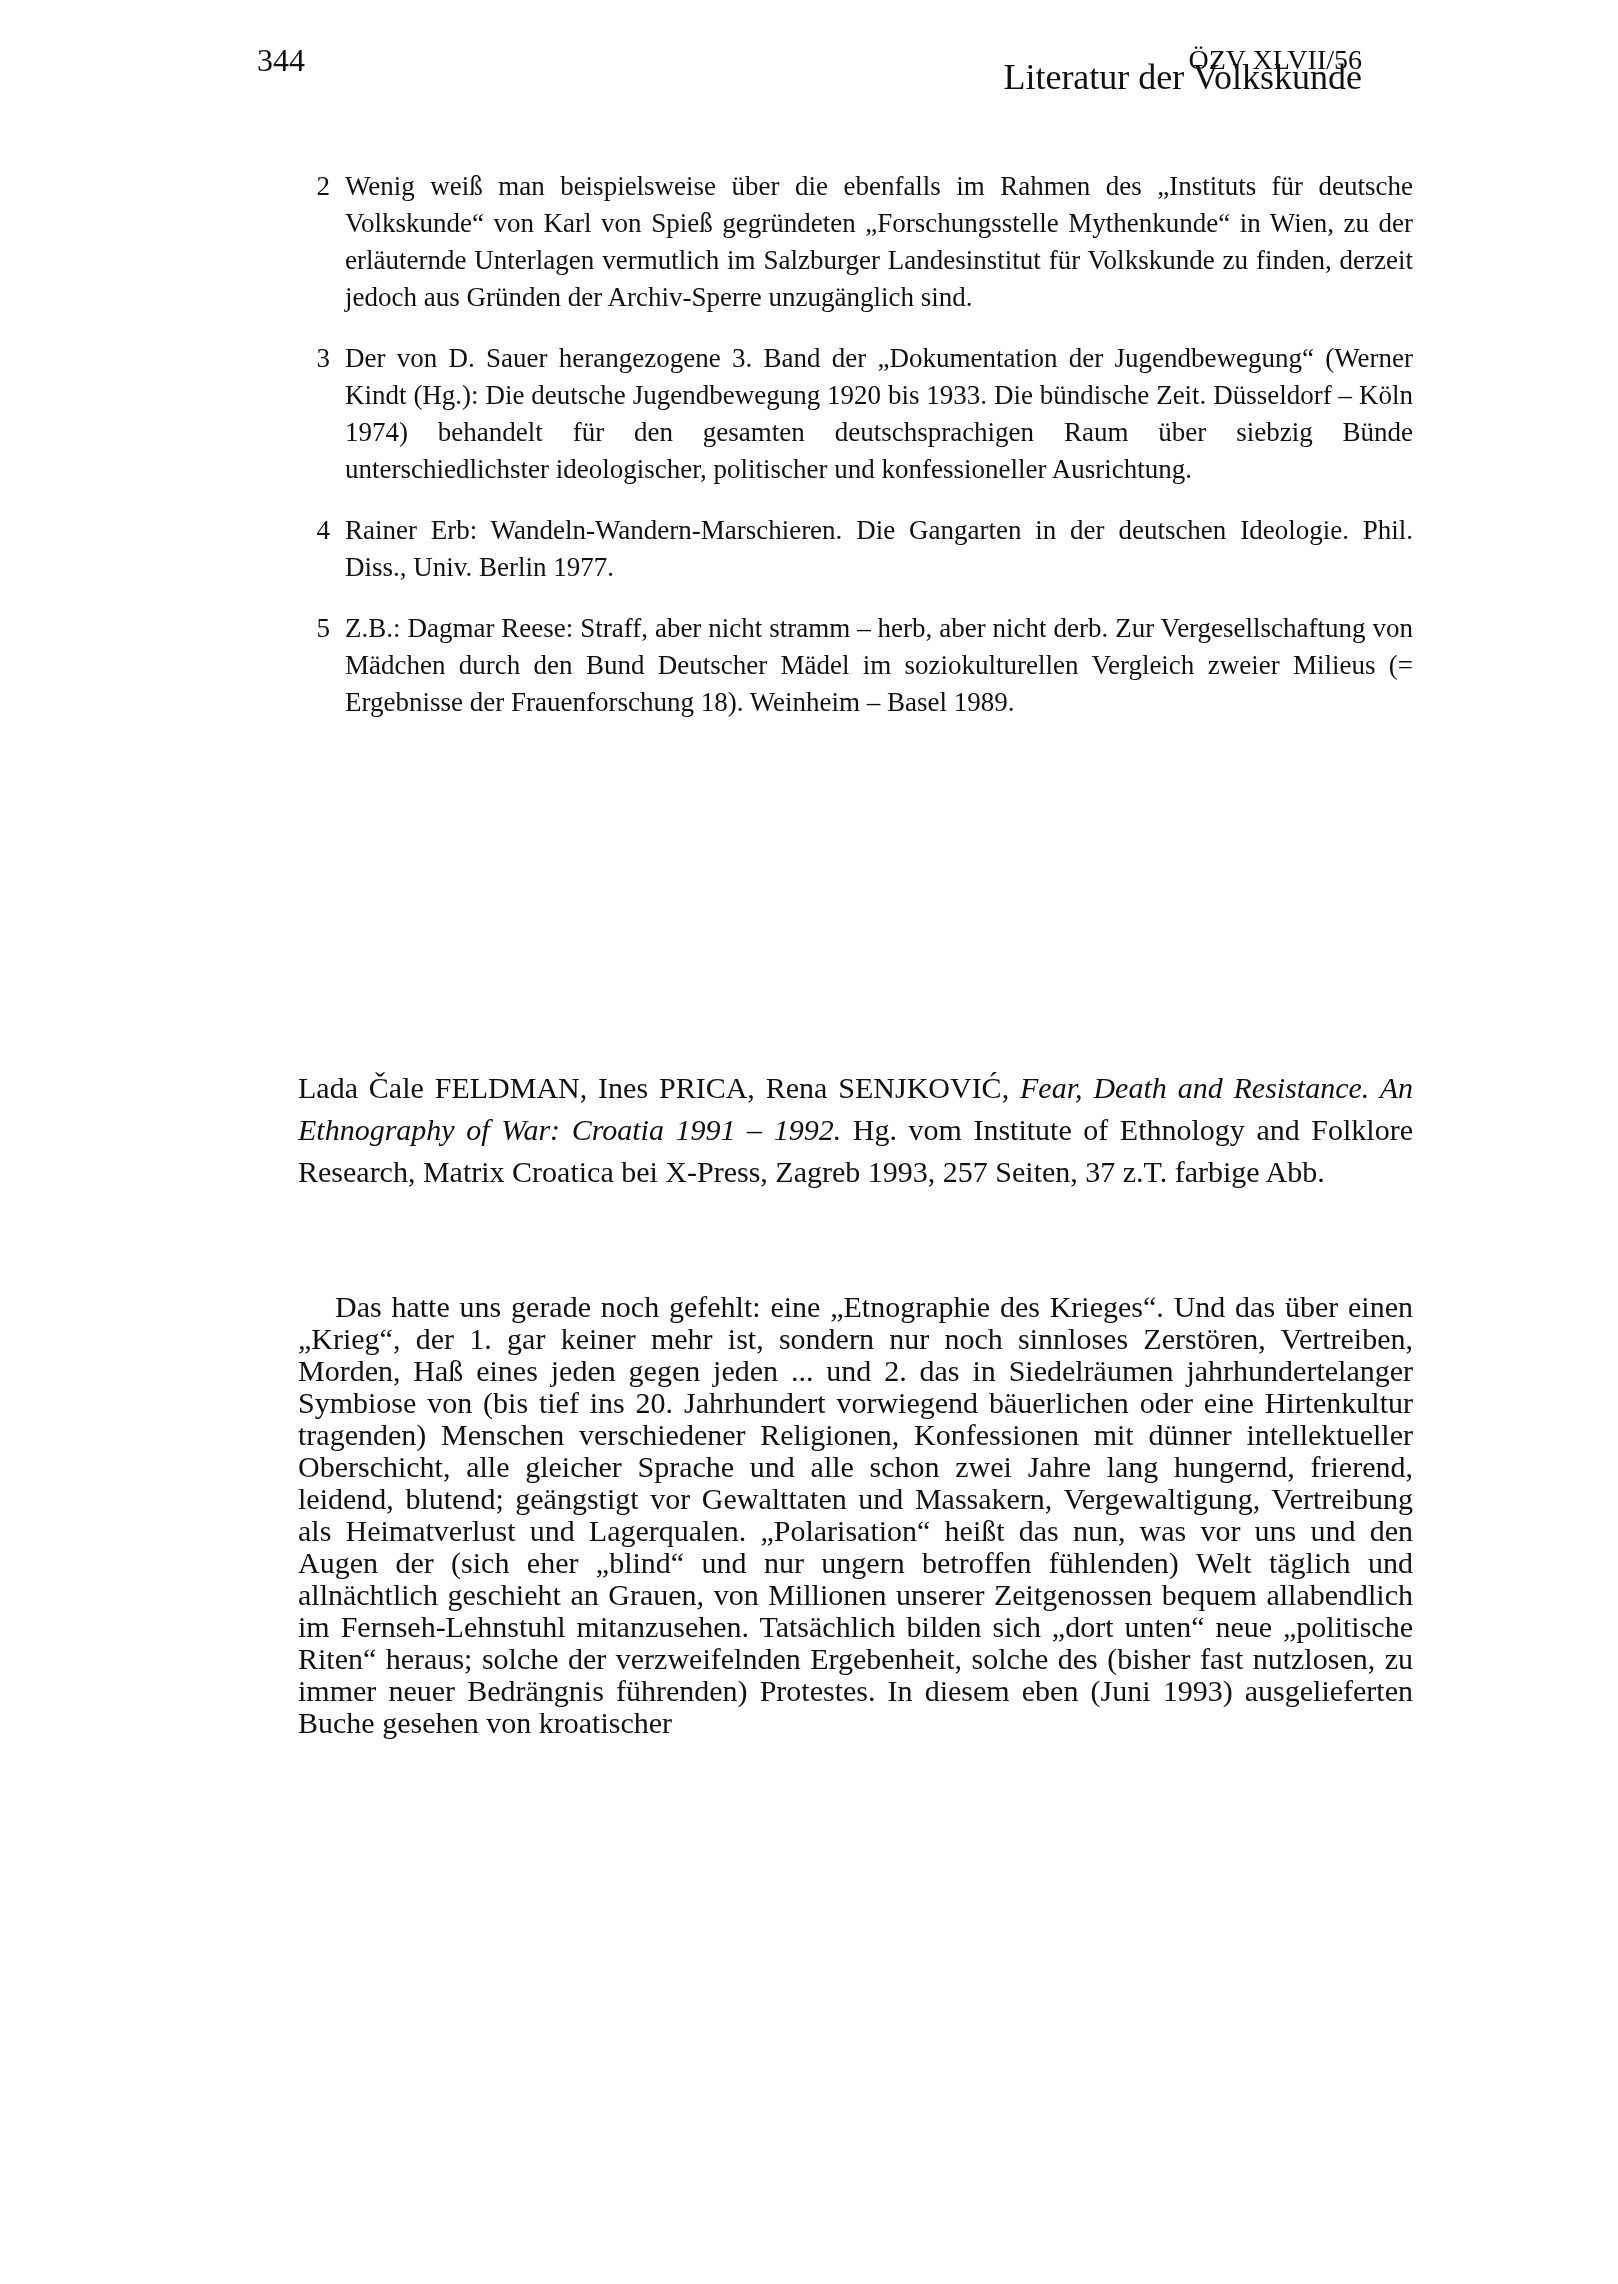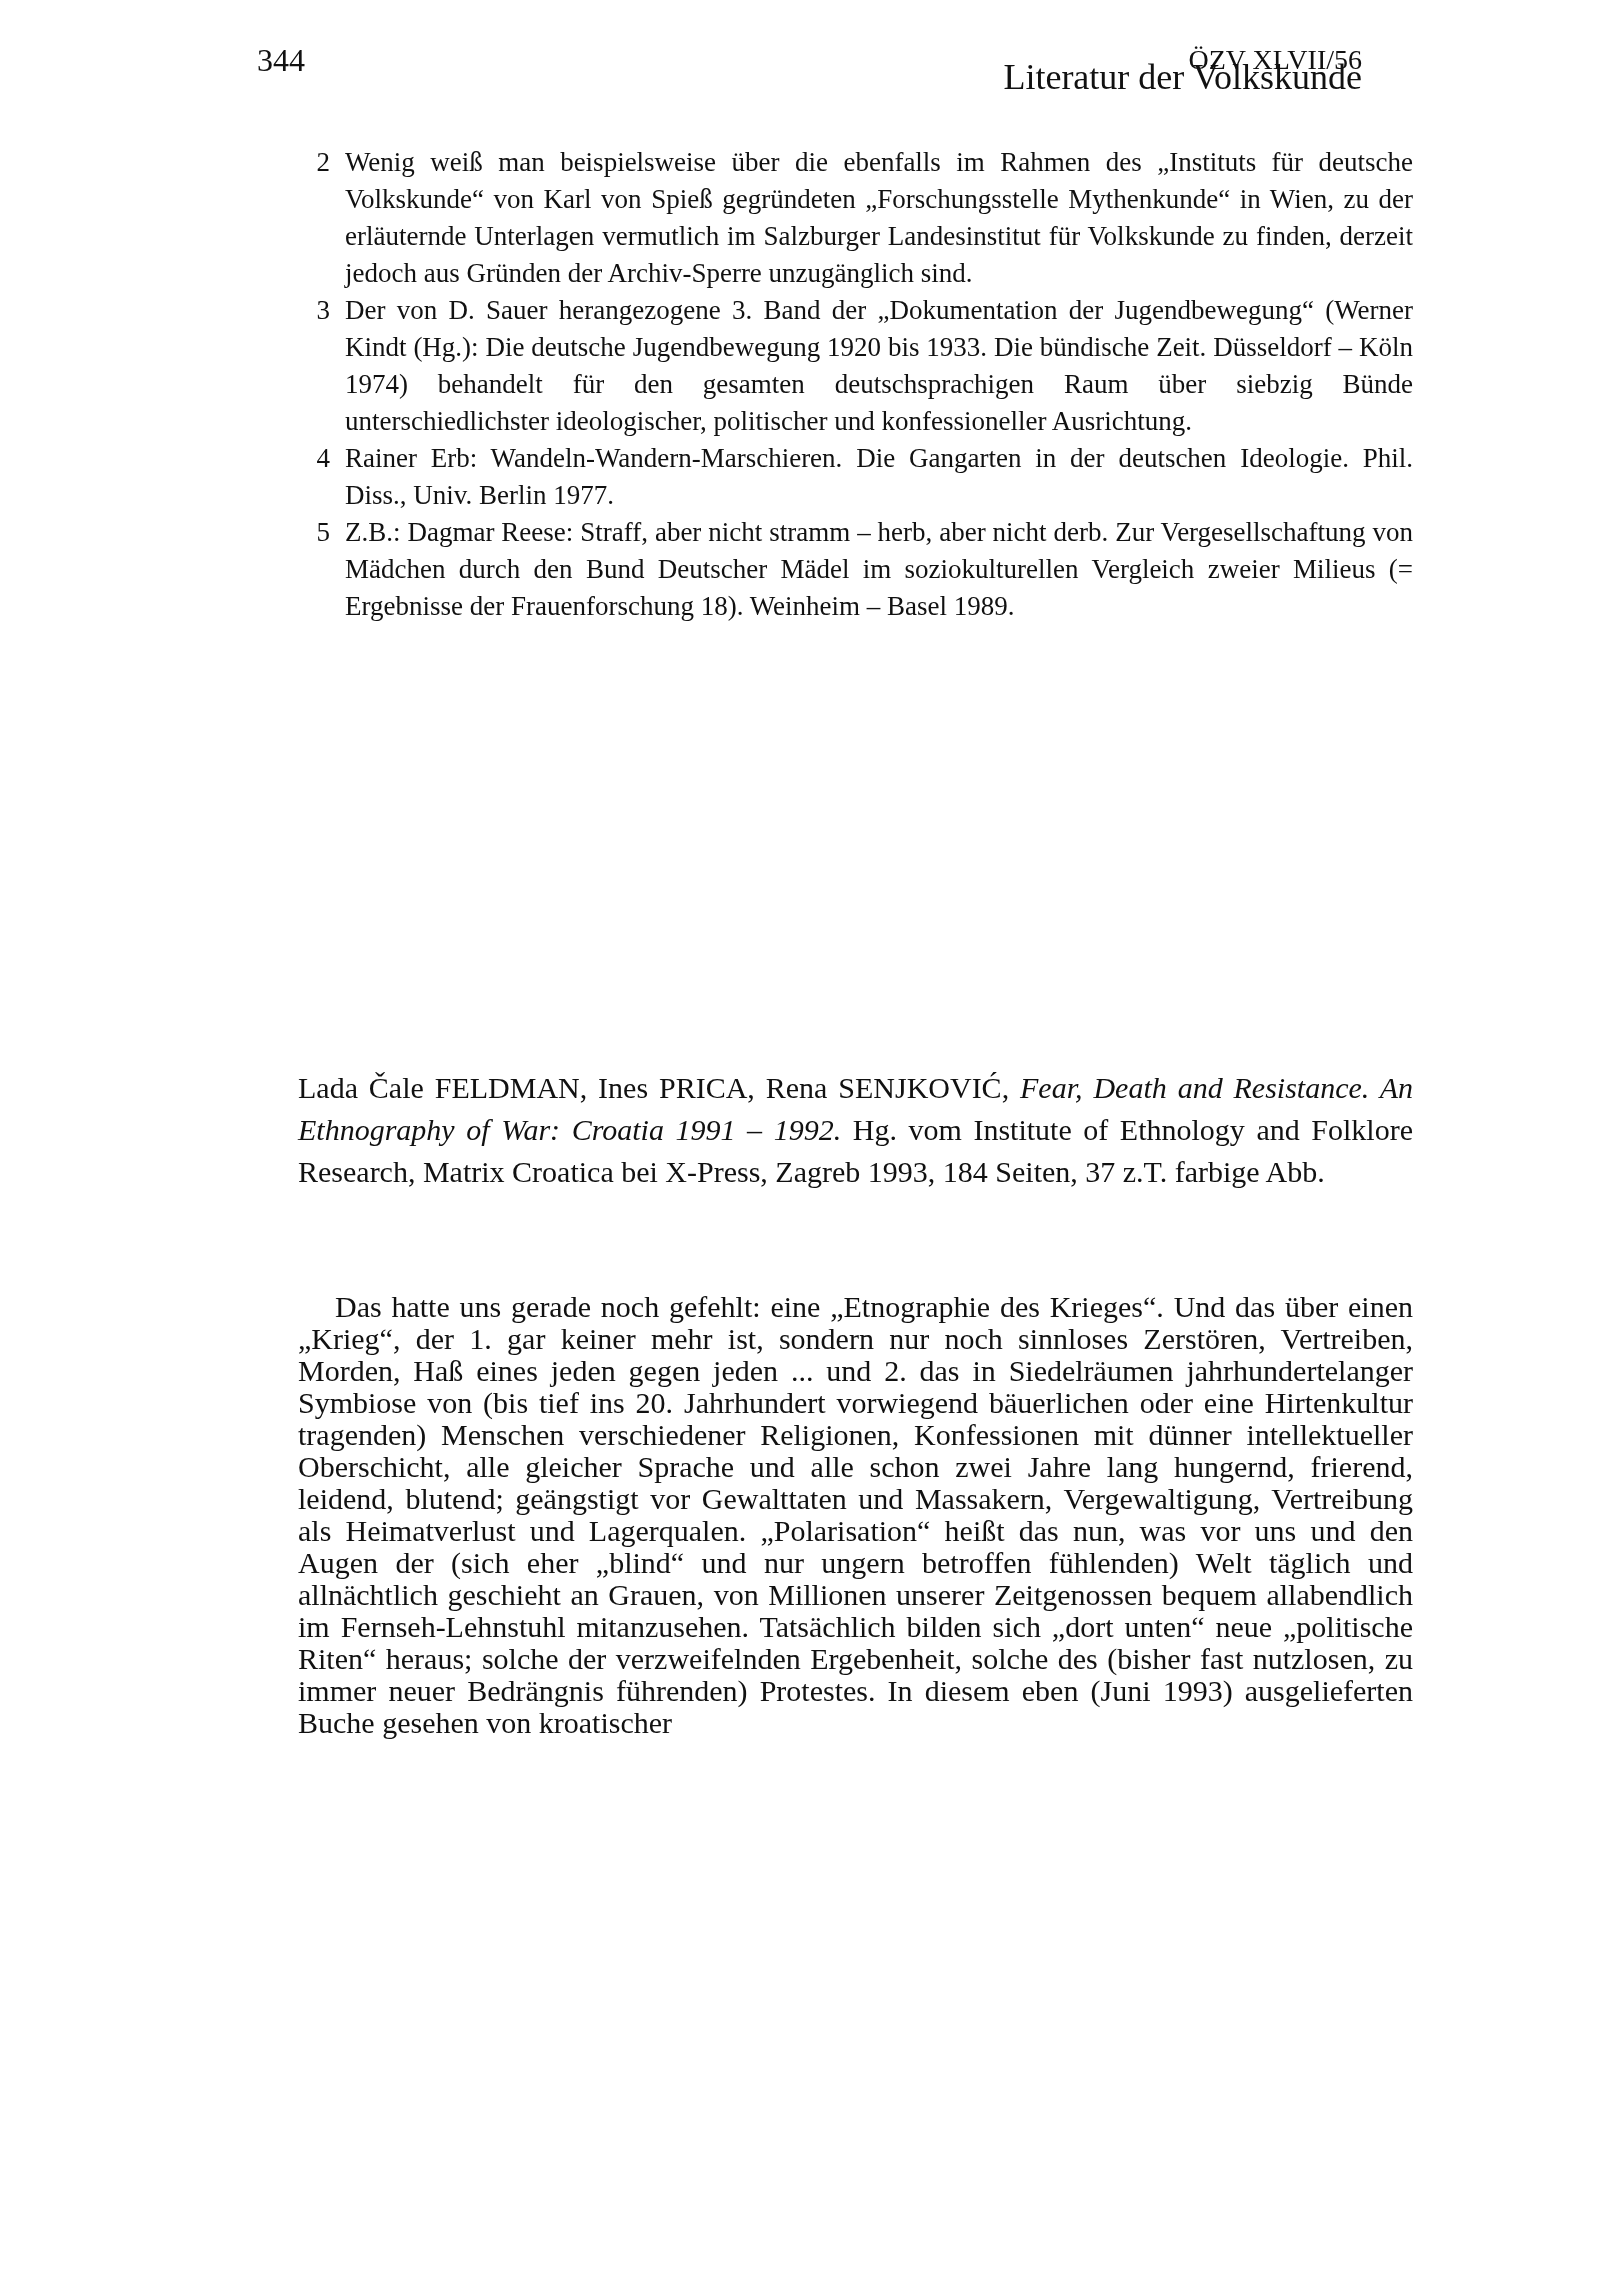--- a/index.html
+++ b/index.html
@@ -76,20 +76,21 @@
   }
   .note-num {
     position: absolute;
     left: 0;
     top: 0;
     width: 32px;
     text-align: right;
   }
   .note-item .note-body {
     display: block;
+    margin-top: 24px;
   }
   
   .review-head {
     position: absolute;
     top: 1067px;
     left: 298px;
     width: 1115px;
     font-size: 30px;
     line-height: 42px;
     text-align: justify;
@@ -144,21 +145,21 @@
       <span class="note-body">Rainer Erb: Wandeln-Wandern-Marschieren. Die Gangarten in der deutschen Ideologie. Phil. Diss., Univ. Berlin 1977.</span>
     </div>
 
     <div class="note-item">
       <span class="note-num">5</span>
       <span class="note-body">Z.B.: Dagmar Reese: Straff, aber nicht stramm – herb, aber nicht derb. Zur Vergesellschaftung von Mädchen durch den Bund Deutscher Mädel im soziokulturellen Vergleich zweier Milieus (= Ergebnisse der Frauenforschung 18). Weinheim – Basel 1989.</span>
     </div>
   </div>
 
   <div class="review-head">
-    <span class="first-line">Lada Čale FELDMAN, Ines PRICA, Rena SENJKOVIĆ, </span><i>Fear, Death and Resistance. An Ethnography of War: Croatia 1991 – 1992.</i><span> Hg. vom Institute of Ethnology and Folklore Research, Matrix Croatica bei X-Press, Zagreb 1993, 184 Seiten, 37 z.T. farbige Abb.</span>
+    <span class="first-line">Lada Čale FELDMAN, Ines PRICA, Rena SENJKOVIĆ, </span><i>Fear, Death and Resistance. An Ethnography of War: Croatia 1991 – 1992.</i><span> Hg. vom Institute of Ethnology and Folklore Research, Matrix Croatica bei X-Press, Zagreb 1993, 257 Seiten, 37 z.T. farbige Abb.</span>
   </div>
 
   <div class="review-body">
     <p>Das hatte uns gerade noch gefehlt: eine „Etnographie des Krieges“. Und das über einen „Krieg“, der 1. gar keiner mehr ist, sondern nur noch sinnloses Zerstören, Vertreiben, Morden, Haß eines jeden gegen jeden ... und 2. das in Siedelräumen jahrhundertelanger Symbiose von (bis tief ins 20. Jahrhundert vorwiegend bäuerlichen oder eine Hirtenkultur tragenden) Menschen verschiedener Religionen, Konfessionen mit dünner intellektueller Oberschicht, alle gleicher Sprache und alle schon zwei Jahre lang hungernd, frierend, leidend, blutend; geängstigt vor Gewalttaten und Massakern, Vergewaltigung, Vertreibung als Heimatverlust und Lagerqualen. „Polarisation“ heißt das nun, was vor uns und den Augen der (sich eher „blind“ und nur ungern betroffen fühlenden) Welt täglich und allnächtlich geschieht an Grauen, von Millionen unserer Zeitgenossen bequem allabendlich im Fernseh-Lehnstuhl mitanzusehen. Tatsächlich bilden sich „dort unten“ neue „politische Riten“ heraus; solche der verzweifelnden Ergebenheit, solche des (bisher fast nutzlosen, zu immer neuer Bedrängnis führenden) Protestes. In diesem eben (Juni 1993) ausgelieferten Buche gesehen von kroatischer</p>
   </div>
 
 </div>
 
 
 </body></html>

